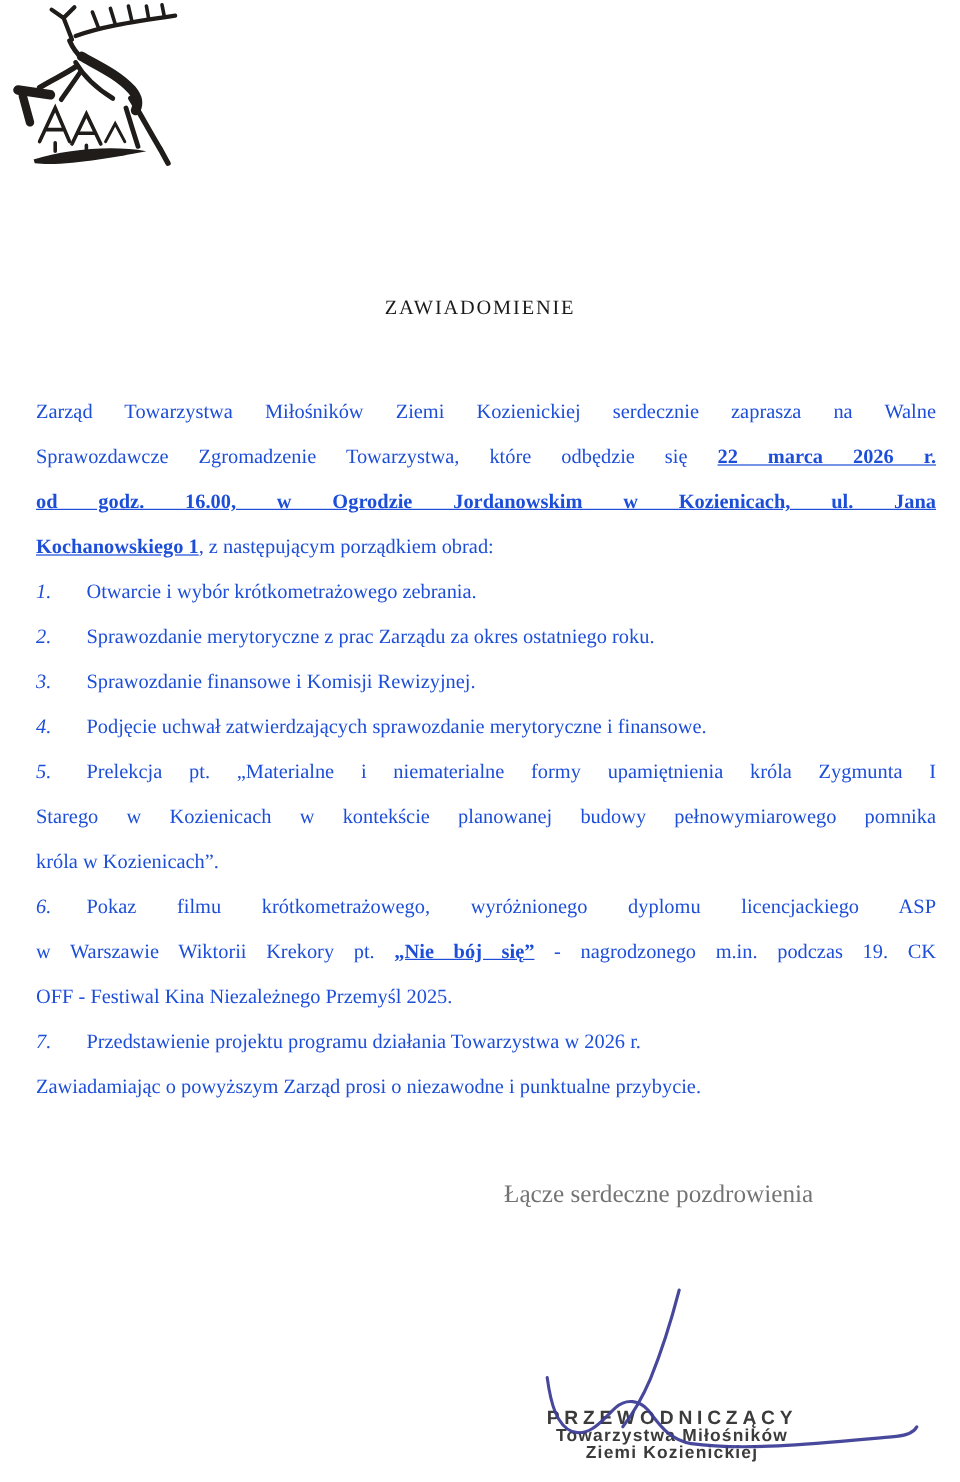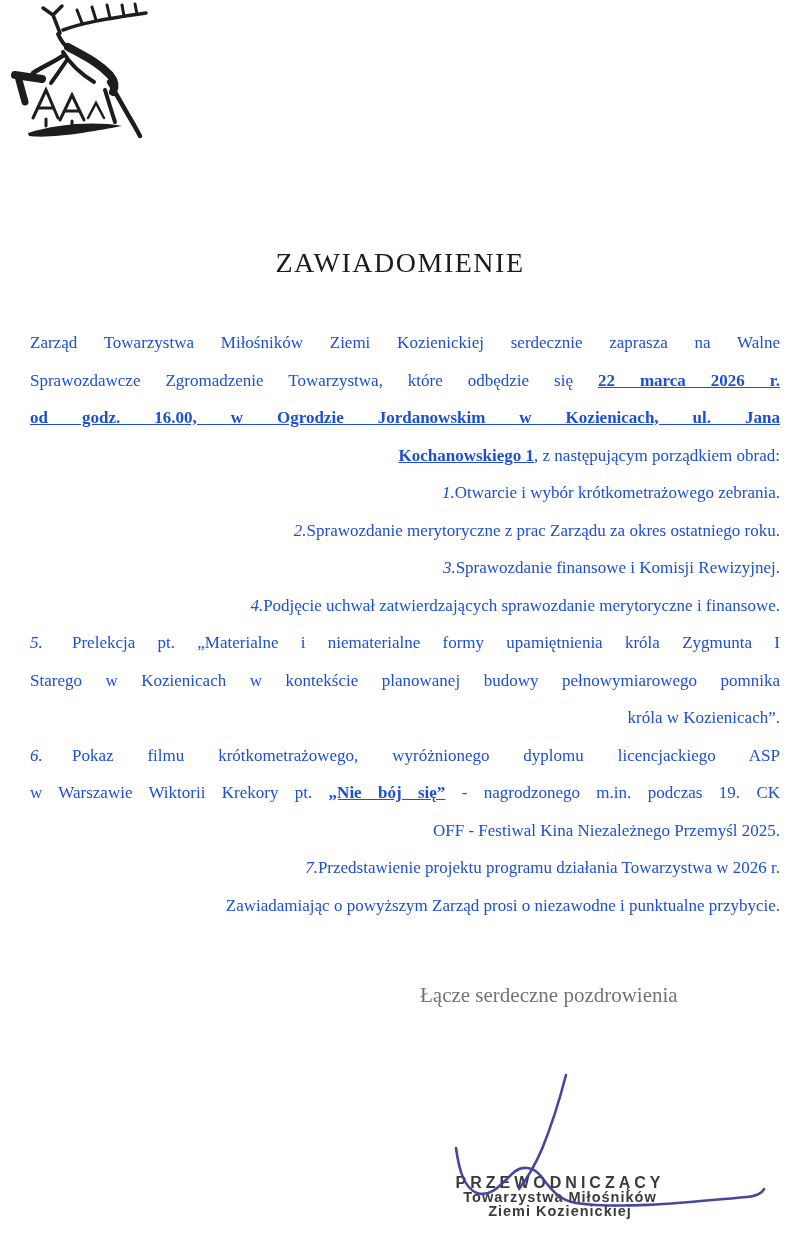--- a/index.html
+++ b/index.html
@@ -3,24 +3,24 @@
 <meta charset="utf-8">
 <style>
   html,body{margin:0;padding:0;background:#ffffff;}
   .page{
     position:relative;width:800px;height:1235px;background:#ffffff;
     font-family:"Liberation Serif","DejaVu Serif",serif;color:#161616;overflow:hidden;
   }
   .logo{position:absolute;left:6px;top:2px;width:148px;height:140px;}
   .title{
     position:absolute;top:247px;left:0;right:0;margin:0;text-align:center;
-    font-size:28px;font-weight:normal;letter-spacing:1.5px;color:#1b1b1b;
+    font-size:17px;font-weight:normal;letter-spacing:1.5px;color:#1b1b1b;
   }
   .body{position:absolute;left:30px;top:324px;width:750px;font-size:17px;color:#1d4ed8;}
-  .line{line-height:37.5px;height:37.5px;text-align:right;}
+  .line{line-height:37.5px;height:37.5px;text-align:left;}
   .line.just{text-align:justify;text-align-last:justify;}
   .line .num{display:inline-block;width:42px;font-style:italic;}
   .line .b{font-weight:bold;text-decoration:underline;}
   .closing{position:absolute;left:420px;top:980px;font-size:21px;line-height:30px;color:#737373;}
   .stamp{
     position:absolute;left:425px;top:1175px;width:270px;text-align:center;
     font-family:"Liberation Sans","DejaVu Sans",sans-serif;font-weight:bold;color:#3b3b3b;
   }
   .stamp-l1{font-size:16px;letter-spacing:4px;line-height:15px;white-space:nowrap;}
   .stamp-l2{font-size:14.5px;letter-spacing:1px;line-height:14px;white-space:nowrap;}

